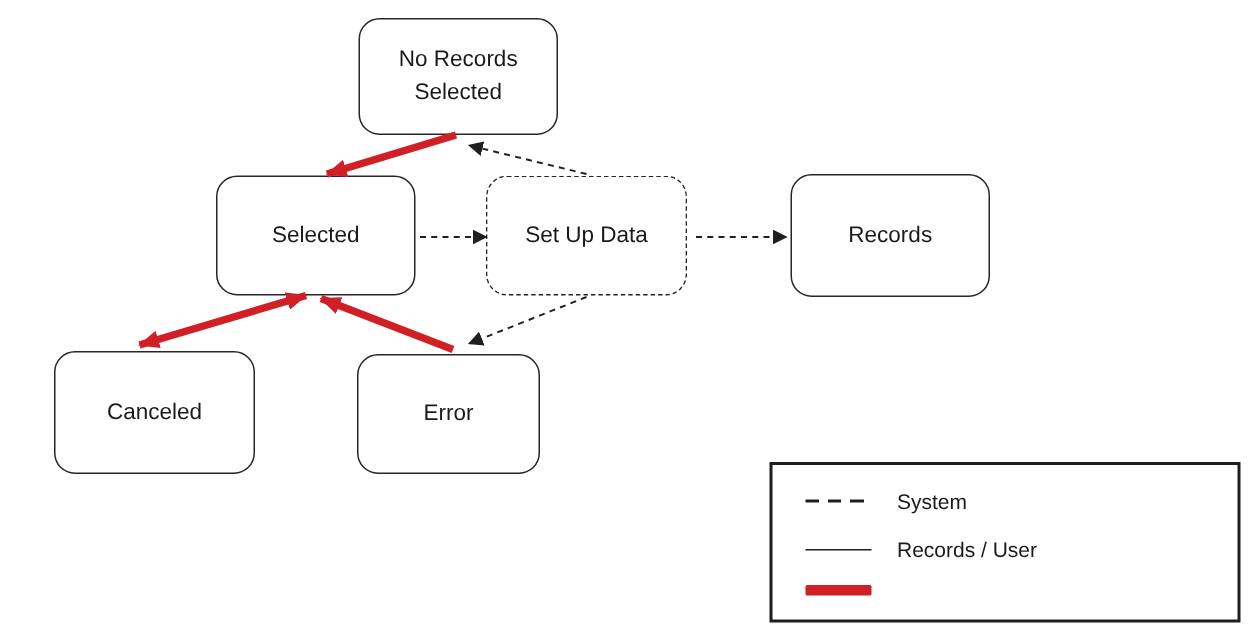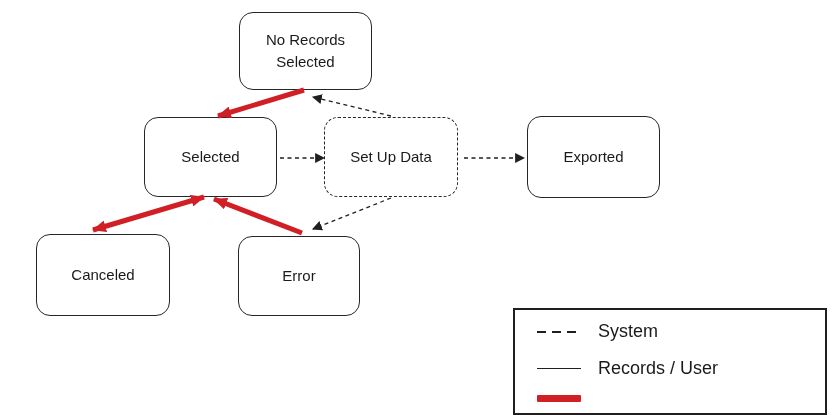--- a/index.html
+++ b/index.html
@@ -55,38 +55,38 @@
     padding-left: 22px;
   }
   .legend-row { display: flex; align-items: center; }
   .legend-sample { width: 44px; margin-right: 17px; flex: 0 0 44px; }
   .sample-dashed {
     height: 2px;
     background: repeating-linear-gradient(90deg, #1f1f1f 0 9px, transparent 9px 15px);
   }
   .sample-solid { height: 0; border-top: 1.5px solid #1f1f1f; }
   .sample-thick-red { height: 7px; background: #d02026; border-radius: 1px; }
-  .legend-label { font-size: 18px; color: #1a1a1a; white-space: nowrap; }
+  .legend-label { font-size: 14px; color: #1a1a1a; white-space: nowrap; }
 </style>
 </head>
 <body>
 
 <div class="canvas">
 
   <div class="node node-nrs">
     <span>No Records Selected</span>
   </div>
   <div class="node node-pending">
     <span>Selected</span>
   </div>
   <div class="node dashed node-sud">
     <span>Set Up Data</span>
   </div>
   <div class="node node-exported">
-    <span>Exported</span>
+    <span>Records</span>
   </div>
   <div class="node node-canceled">
     <span>Canceled</span>
   </div>
   <div class="node node-error">
     <span>Error</span>
   </div>
 
   <svg class="edges" viewBox="0 0 832 418">
     <defs>

